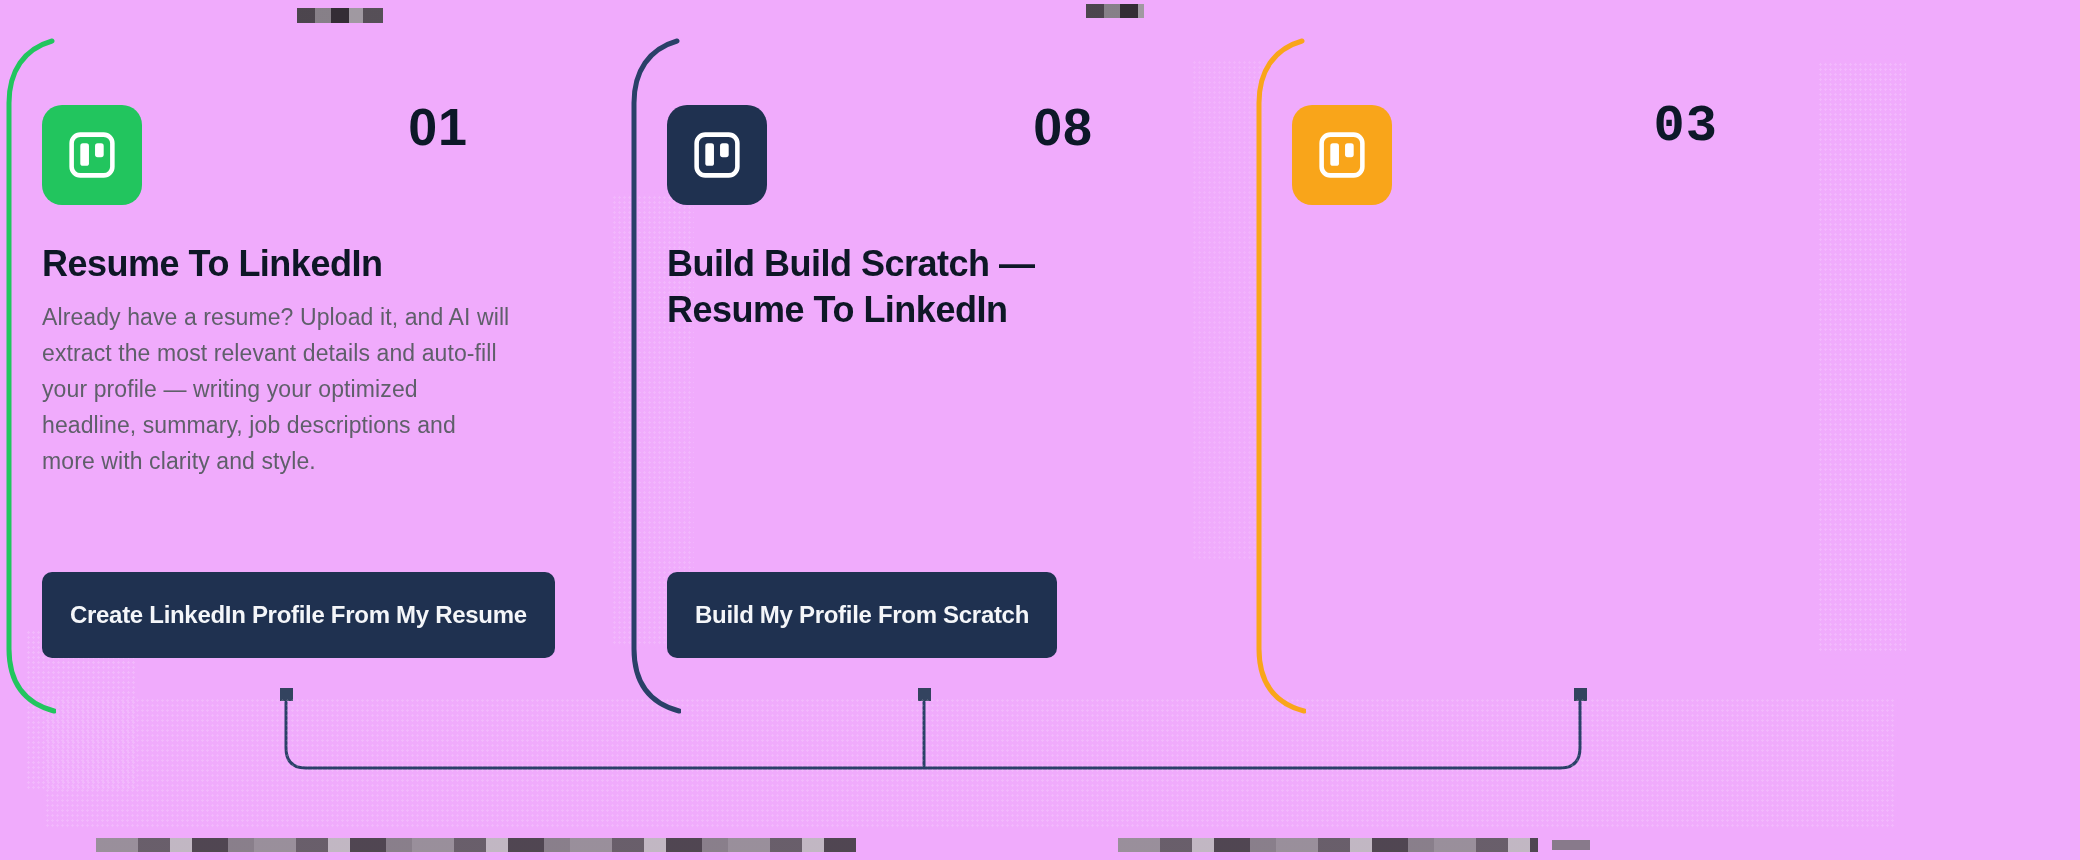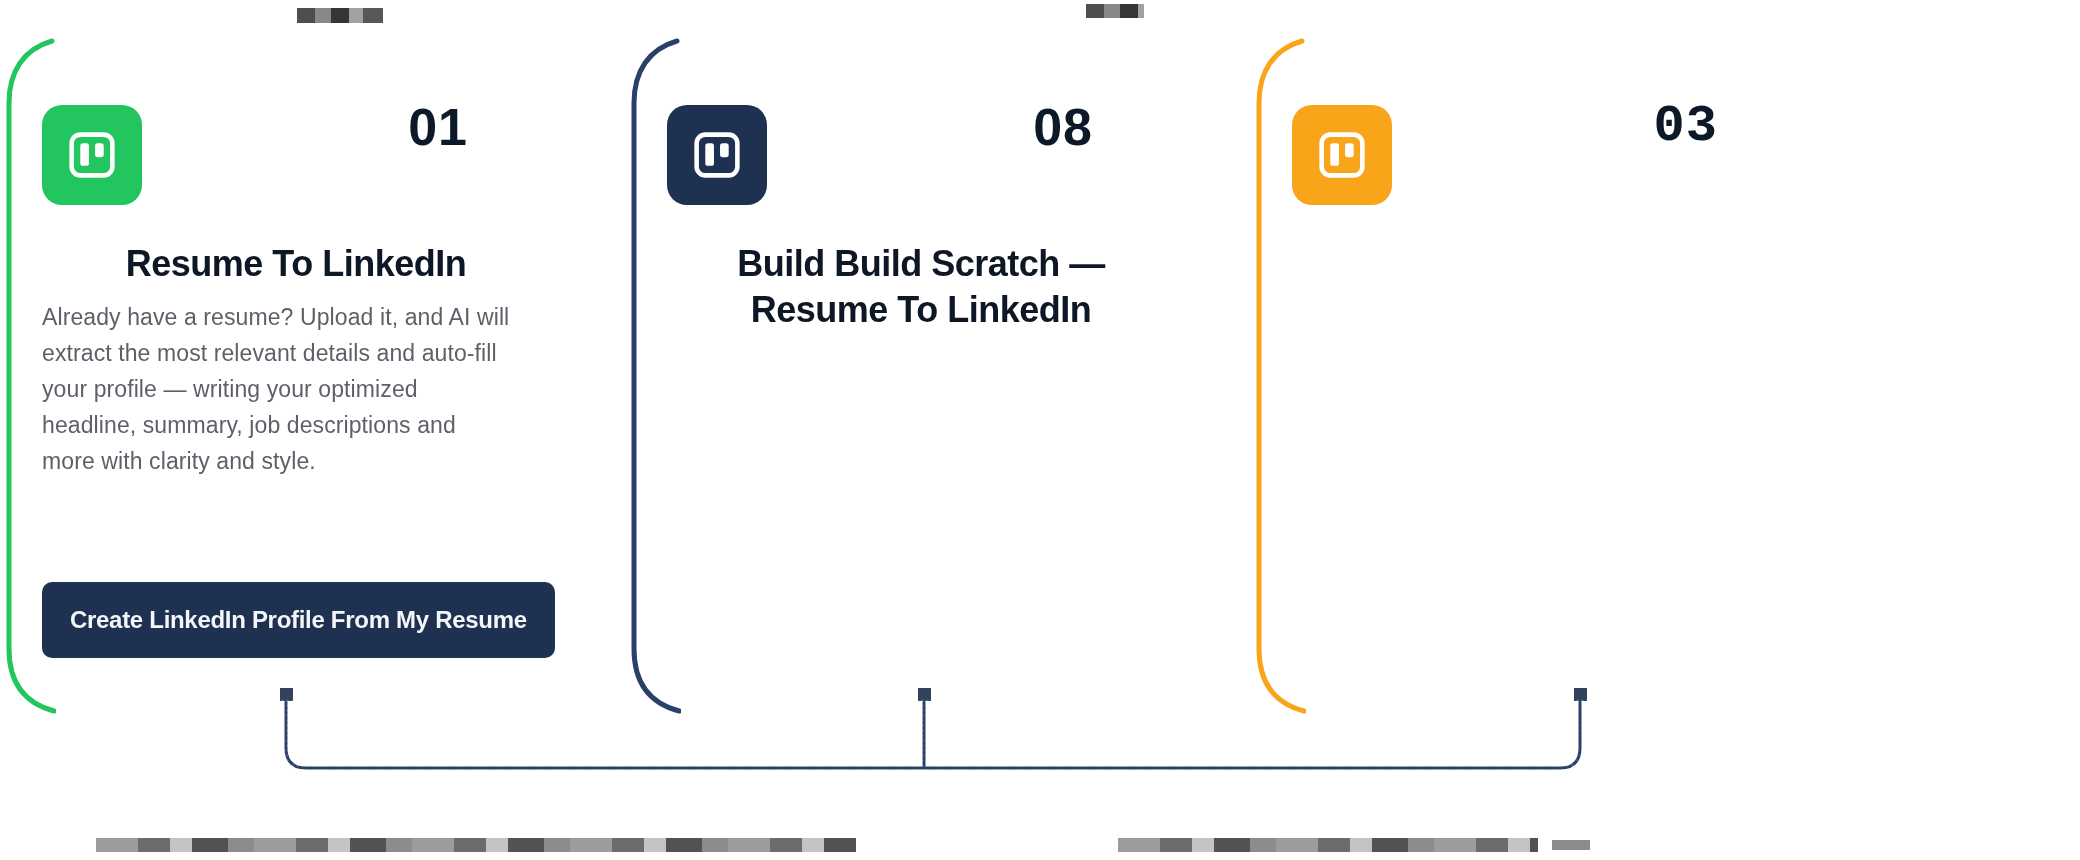--- a/index.html
+++ b/index.html
@@ -1,39 +1,39 @@
 <!DOCTYPE html>
 <html><head>
 <meta charset="utf-8">
 <style>
   html,body{margin:0;padding:0;background:#000;}
-  .stage{position:relative;width:2080px;height:860px;background:#ffffff;overflow:hidden;
+  .stage{position:relative;width:2080px;height:860px;background:#f0abfc;overflow:hidden;
          font-family:"Liberation Sans", sans-serif;}
 
   
   .card{position:absolute;top:55px;width:530px;height:635px;
         padding:50px 48px 0 12px;box-sizing:border-box;}
   .card.c1{left:30px;} .card.c2{left:655px;} .card.c3{left:1280px;font-family:Liberation Mono, monospace;}
 
   .tile{width:100px;height:100px;border-radius:20px;display:flex;
         align-items:center;justify-content:center;}
   .c1 .tile{background:#22C55E;}
   .c2 .tile{background:#1F3150;}
   .c3 .tile{background:#F9A51A;}
 
   .num{position:absolute;top:42px;right:92px;font-size:52px;font-weight:700;
        color:#0D1828;letter-spacing:1px;}
 
   .title{margin-top:36px;font-size:36px;line-height:46px;font-weight:700;
-         color:#0E1726;letter-spacing:-0.5px;white-space:pre-line;width:508px;text-align:center;}
+         color:#0E1726;letter-spacing:-0.5px;white-space:pre-line;width:508px;}
 
   .desc{margin-top:12px;font-size:23px;line-height:36px;color:#5F5F6A;
         letter-spacing:0.1px;width:472px;}
 
-  .cta{position:absolute;bottom:32px;left:12px;height:76px;border:none;
+  .cta{position:absolute;bottom:32px;left:12px;height:86px;border:none;
        background:#1F3150;color:#F4F6F9;font-family:inherit;font-size:24px;
        font-weight:600;letter-spacing:-0.3px;padding:0 28px;border-radius:10px;
        display:flex;align-items:center;white-space:nowrap;cursor:pointer;}
   .c3 .cta{left:20px;}
 
   
   .bracket{position:absolute;left:-26px;top:-18px;width:52px;height:678px;pointer-events:none;}
 
   
   .connectors{position:absolute;left:0;top:0;width:2080px;height:860px;pointer-events:none;}
@@ -110,20 +110,21 @@
     <div class="tile">
       <svg width="52" height="52" viewBox="0 0 24 24">
         <rect x="2.6" y="2.6" width="18.8" height="18.8" rx="4" fill="none" stroke="#fff" stroke-width="2.1"></rect>
         <rect x="6.6" y="6.6" width="4" height="10.4" rx="1.2" fill="#fff"></rect>
         <rect x="13.4" y="6.6" width="4" height="6.4" rx="1.2" fill="#fff"></rect>
       </svg>
     </div>
     <div class="num">08</div>
     <div class="title">Build Build Scratch —
 Resume To LinkedIn</div>
+    <button class="cta">Build My Profile From Scratch</button>
   </div>
 
   <div class="card c3">
     <svg class="bracket" viewBox="0 0 52 678" xmlns="http://www.w3.org/2000/svg">
       <path d="M48 4 C20 12 5 34 5 66 L5 612 C5 646 20 666 50 674" fill="none" stroke="#F9A51A" stroke-width="5" stroke-linecap="round"></path>
     </svg>
     <div class="tile">
       <svg width="52" height="52" viewBox="0 0 24 24">
         <rect x="2.6" y="2.6" width="18.8" height="18.8" rx="4" fill="none" stroke="#fff" stroke-width="2.1"></rect>
         <rect x="6.6" y="6.6" width="4" height="10.4" rx="1.2" fill="#fff"></rect>

